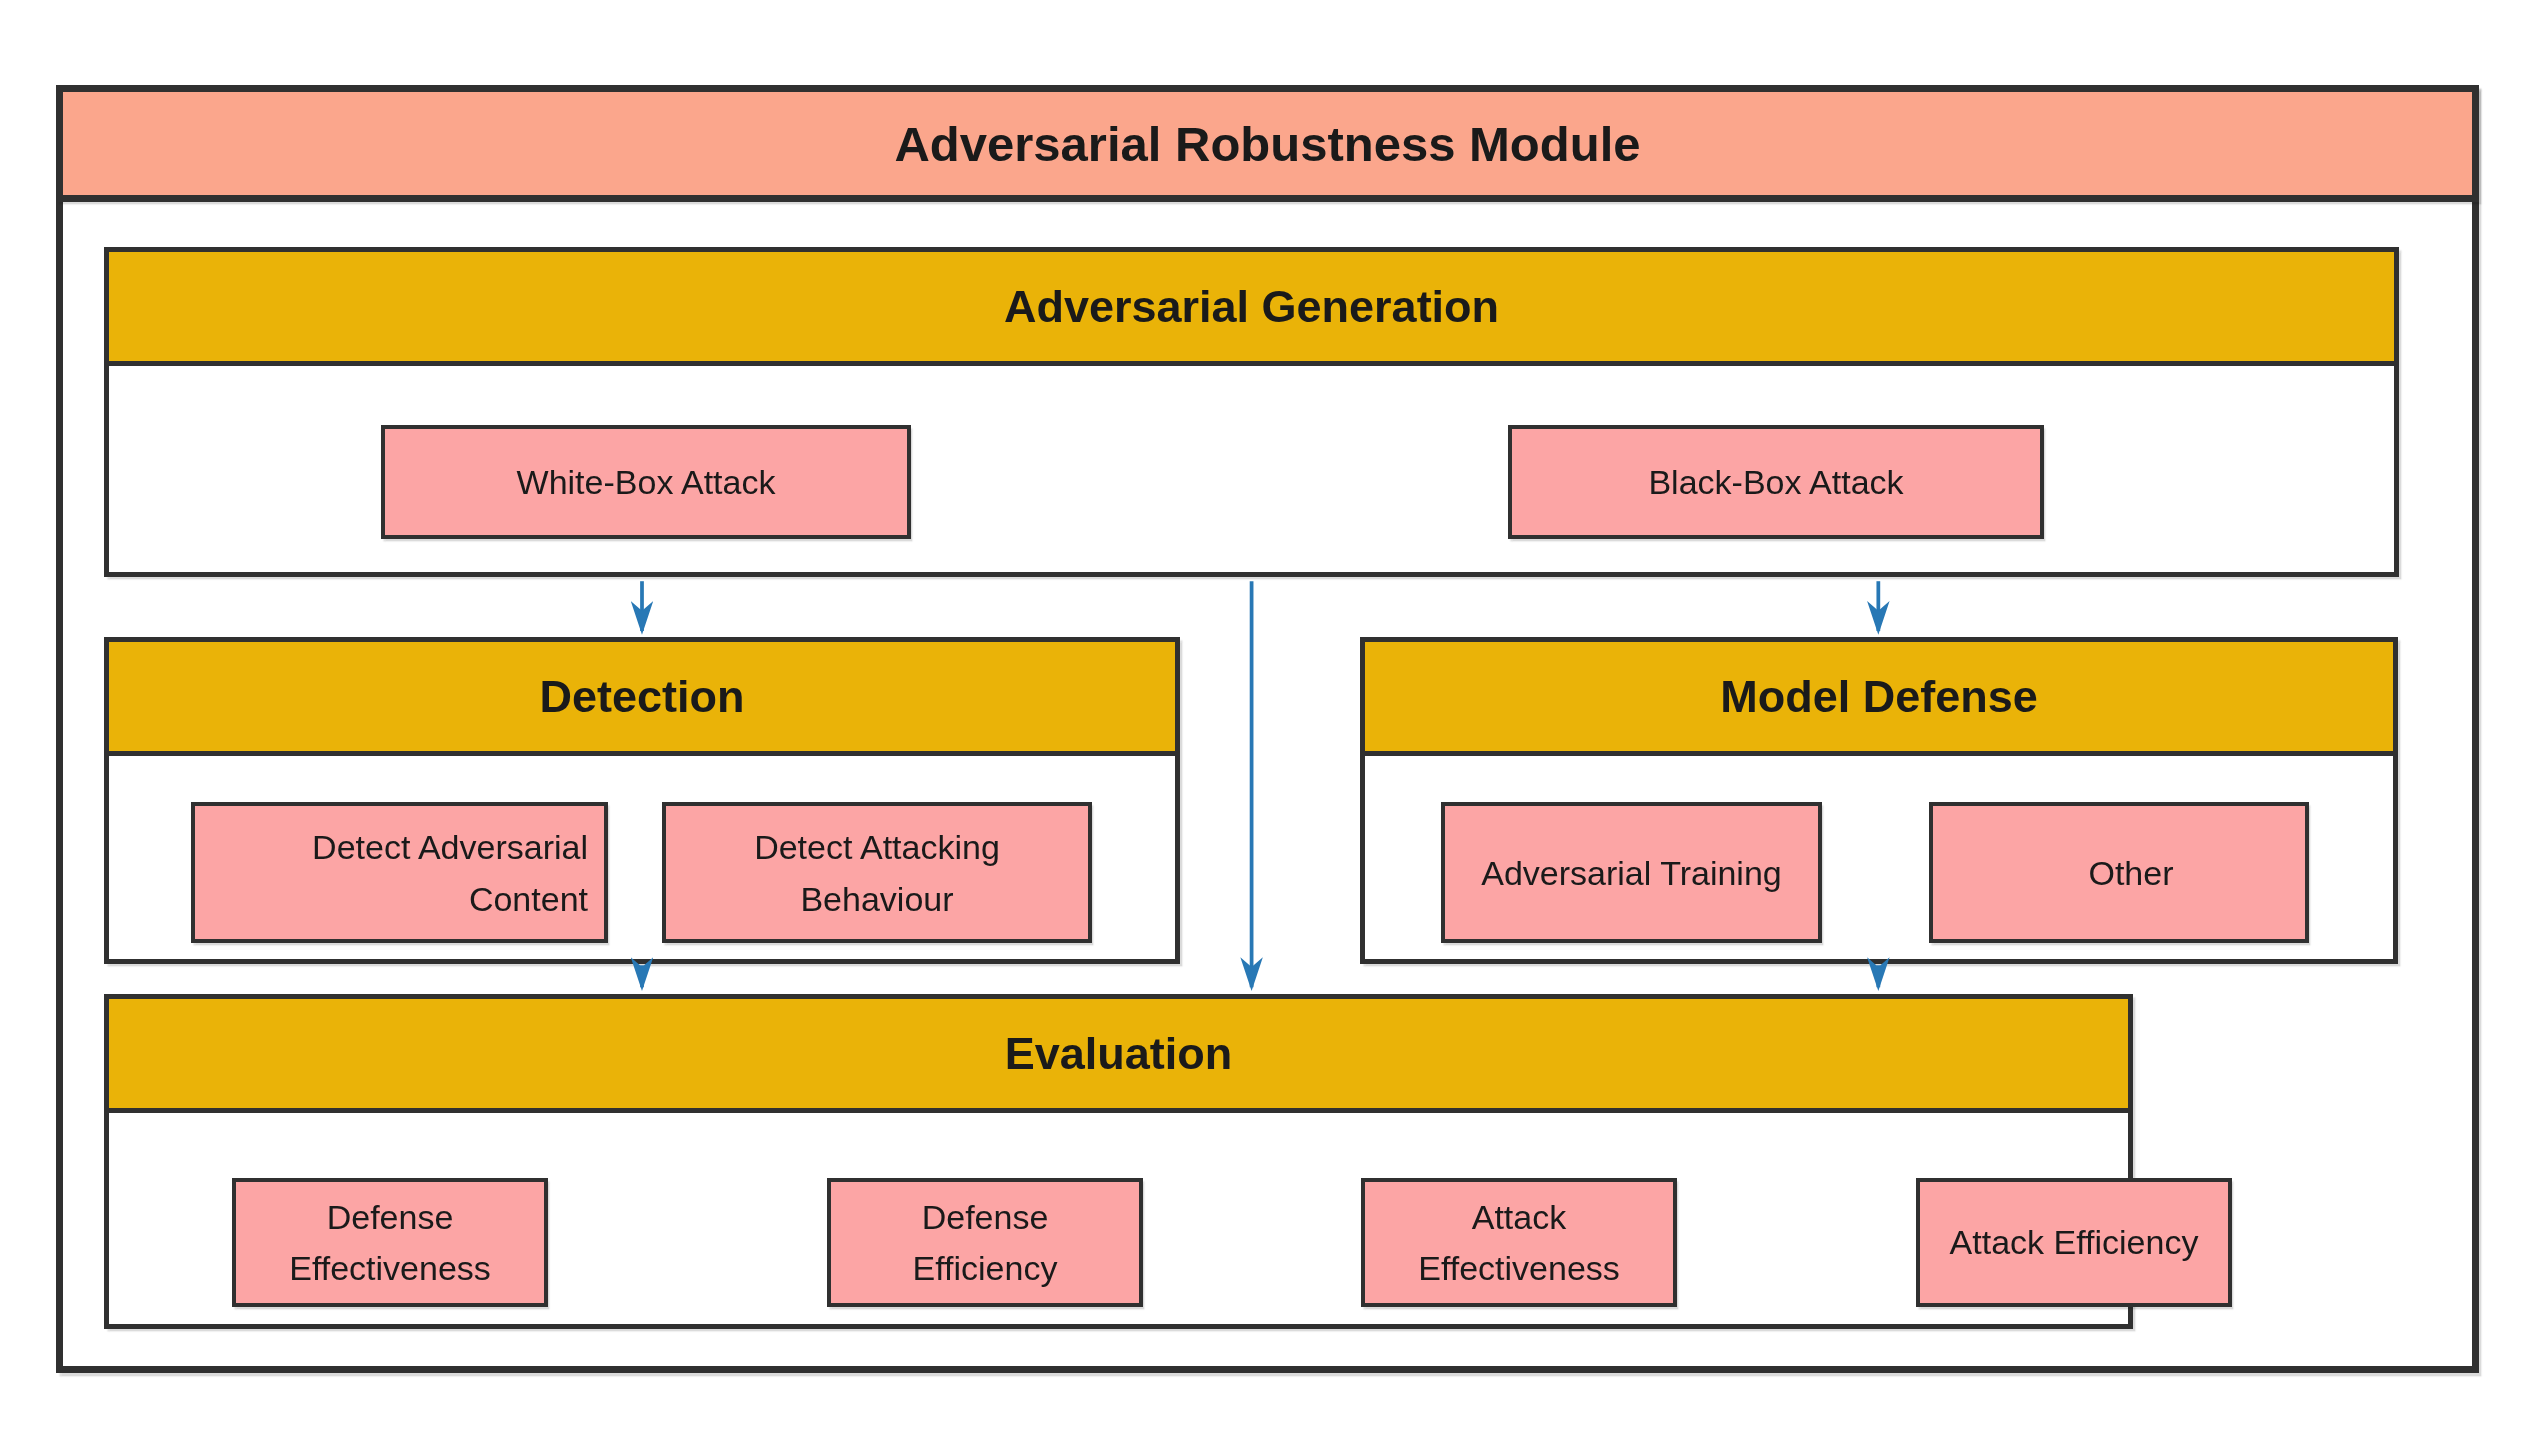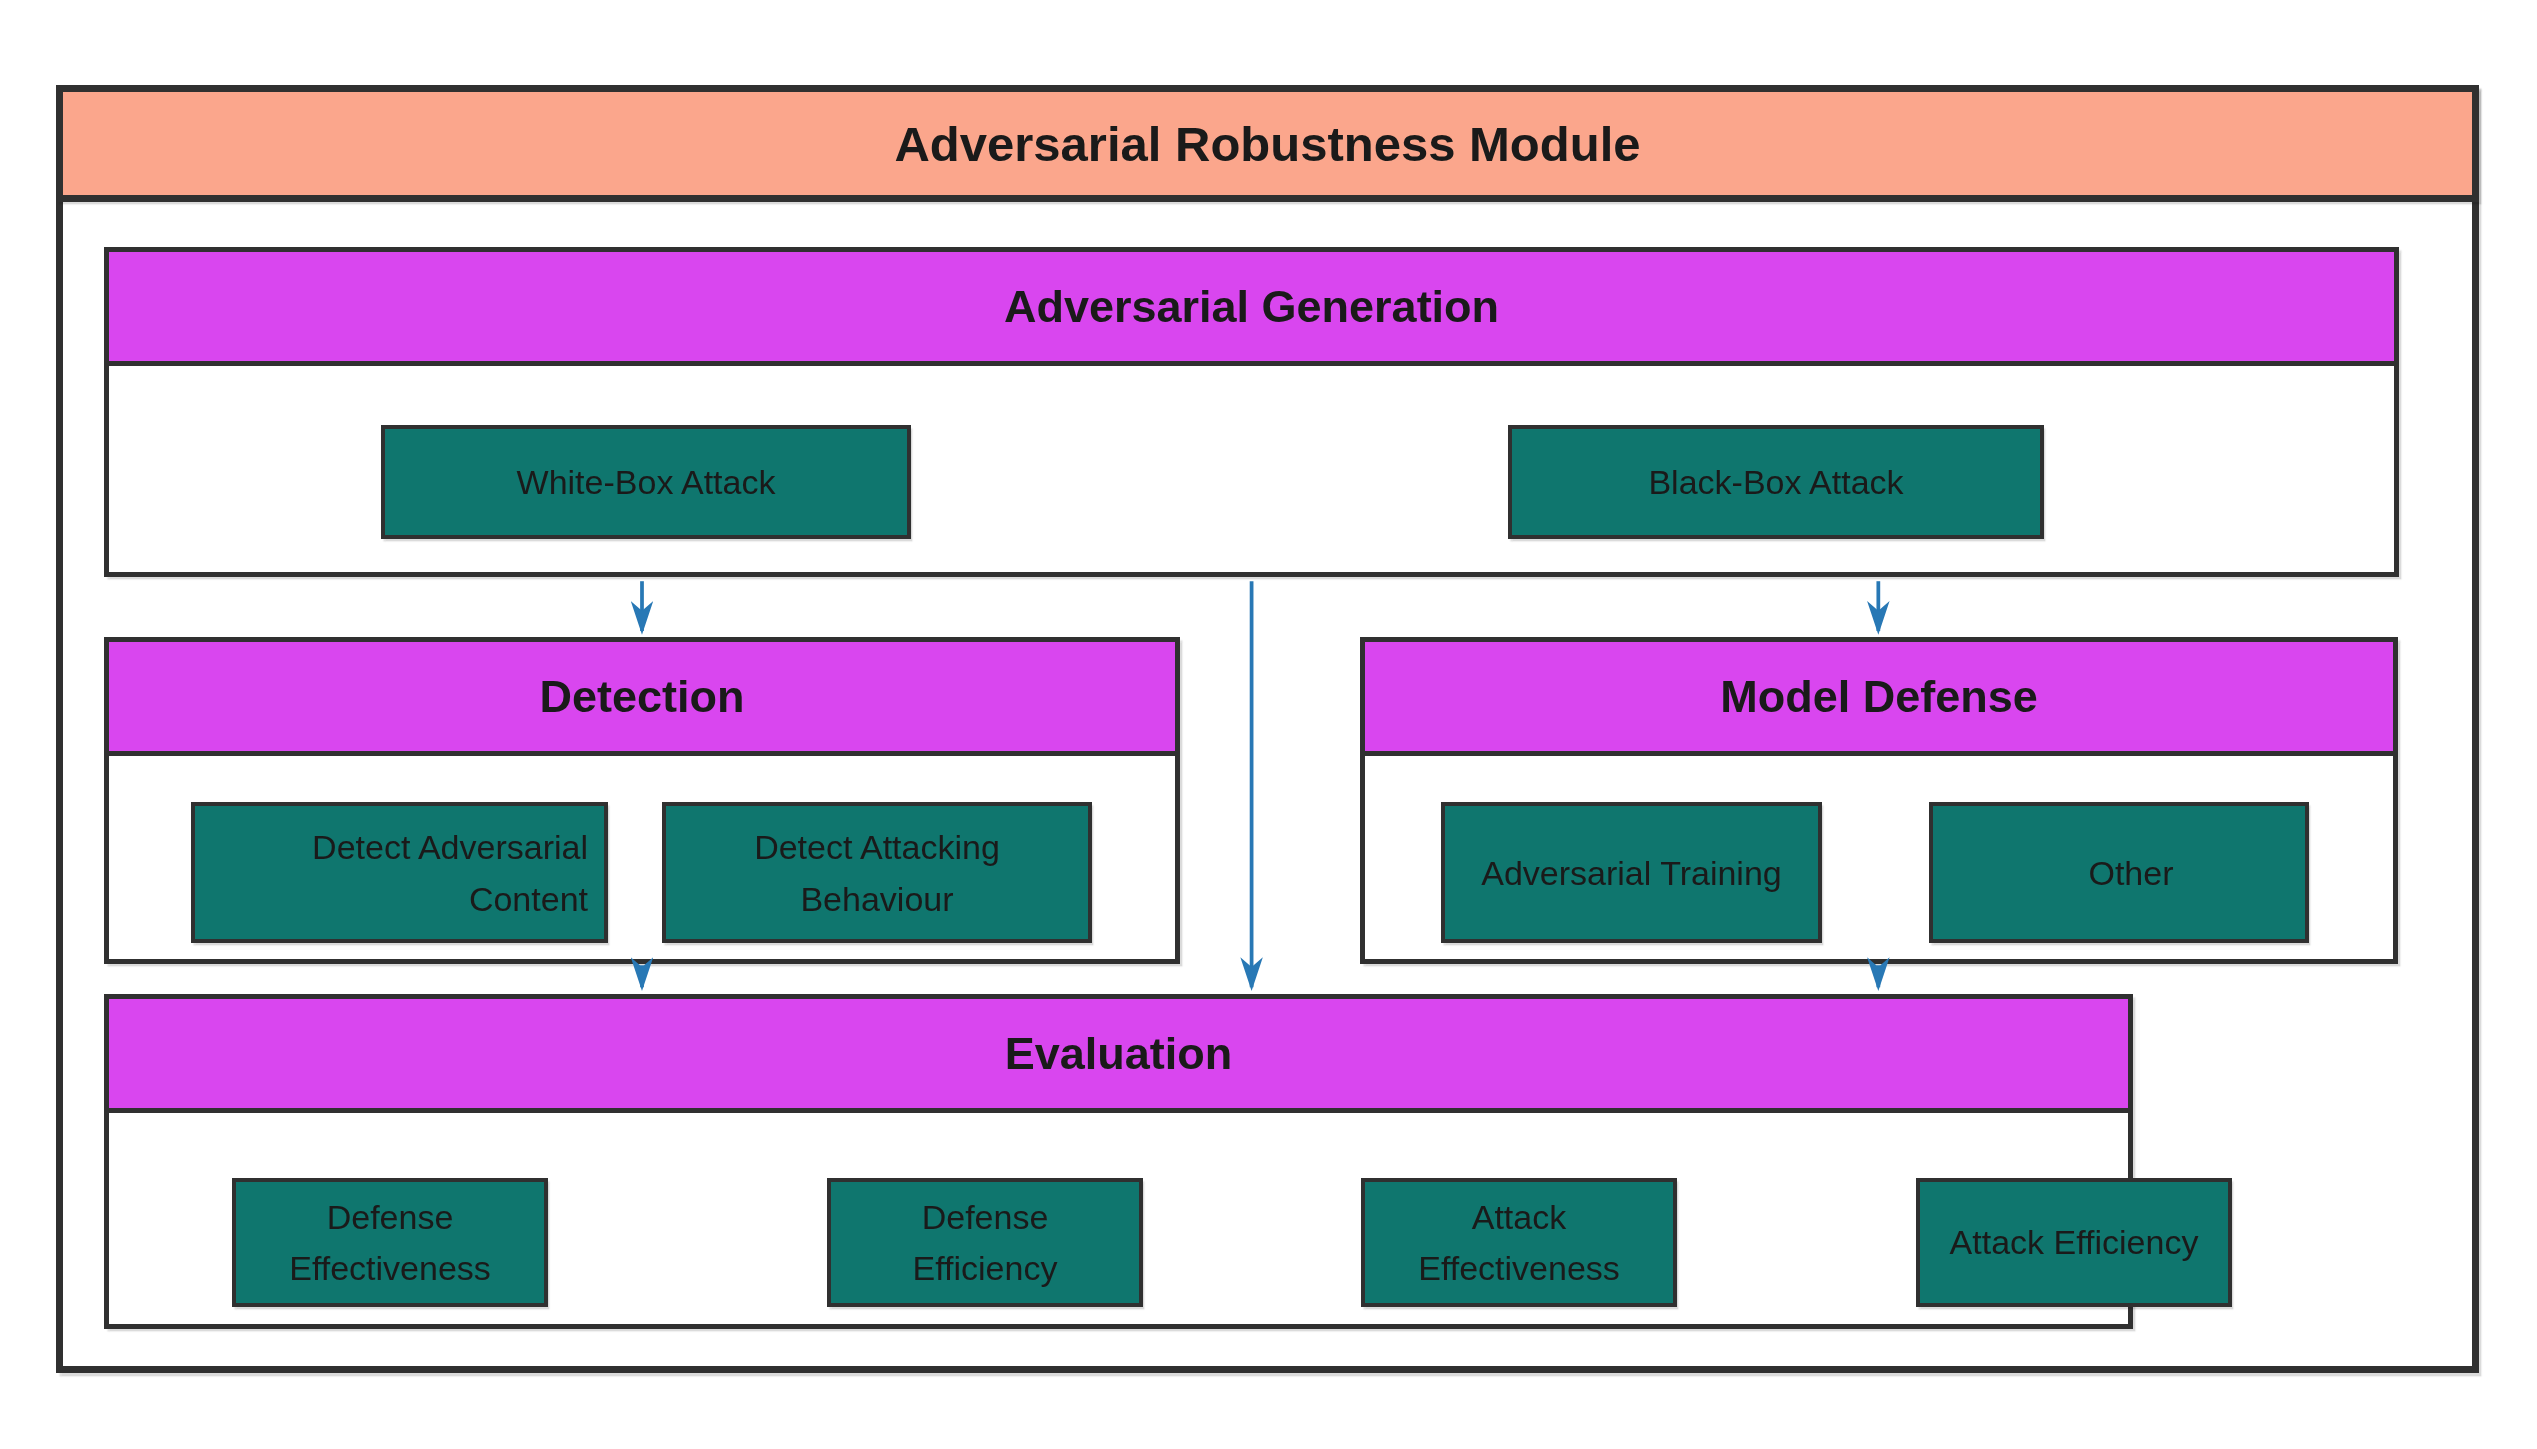--- a/index.html
+++ b/index.html
@@ -33,35 +33,35 @@
 
   
   .panel {
     position: absolute;
     border: 5.4px solid #303030;
     background: #ffffff;
     box-shadow: 2.7px 3.2px 1.6px rgba(0,0,0,0.14);
   }
   .panel .hdr {
     width: 100%; height: 114px;
-    background: #d946ef;
+    background: #eab308;
     border-bottom: 5.4px solid #303030;
     display: flex; align-items: center; justify-content: center;
     font-size: 45px; font-weight: 700; text-align: center;
   }
   .panel-generation { left: 104px; top: 247px;  width: 2295px; height: 330px; }
   .panel-detection  { left: 104px; top: 637px; width: 1076px; height: 327px; }
   .panel-defense    { left: 1360px; top: 637px; width: 1038px; height: 327px; }
   .panel-evaluation { left: 104px; top: 994px; width: 2029px; height: 335px; }
 
   
   .box {
     position: absolute;
     border: 4.3px solid #303030;
-    background: #0f766e;
+    background: #fca5a5;
     display: flex; align-items: center; justify-content: center;
     text-align: center;
     font-size: 34px; line-height: 52px;
     box-shadow: 2.1px 2.7px 1.6px rgba(0,0,0,0.14);
     padding: 0 16px;
   }
   .gen-white { left: 272px;  top: 173px; width: 530px;  height: 114px; }
   .gen-black { left: 1399px; top: 173px; width: 536px; height: 114px; }
   .det-1 { left: 82px;  top: 160px; width: 417px; height: 141px; text-align: right; }
   .det-2 { left: 553px; top: 160px; width: 430px; height: 141px; }

